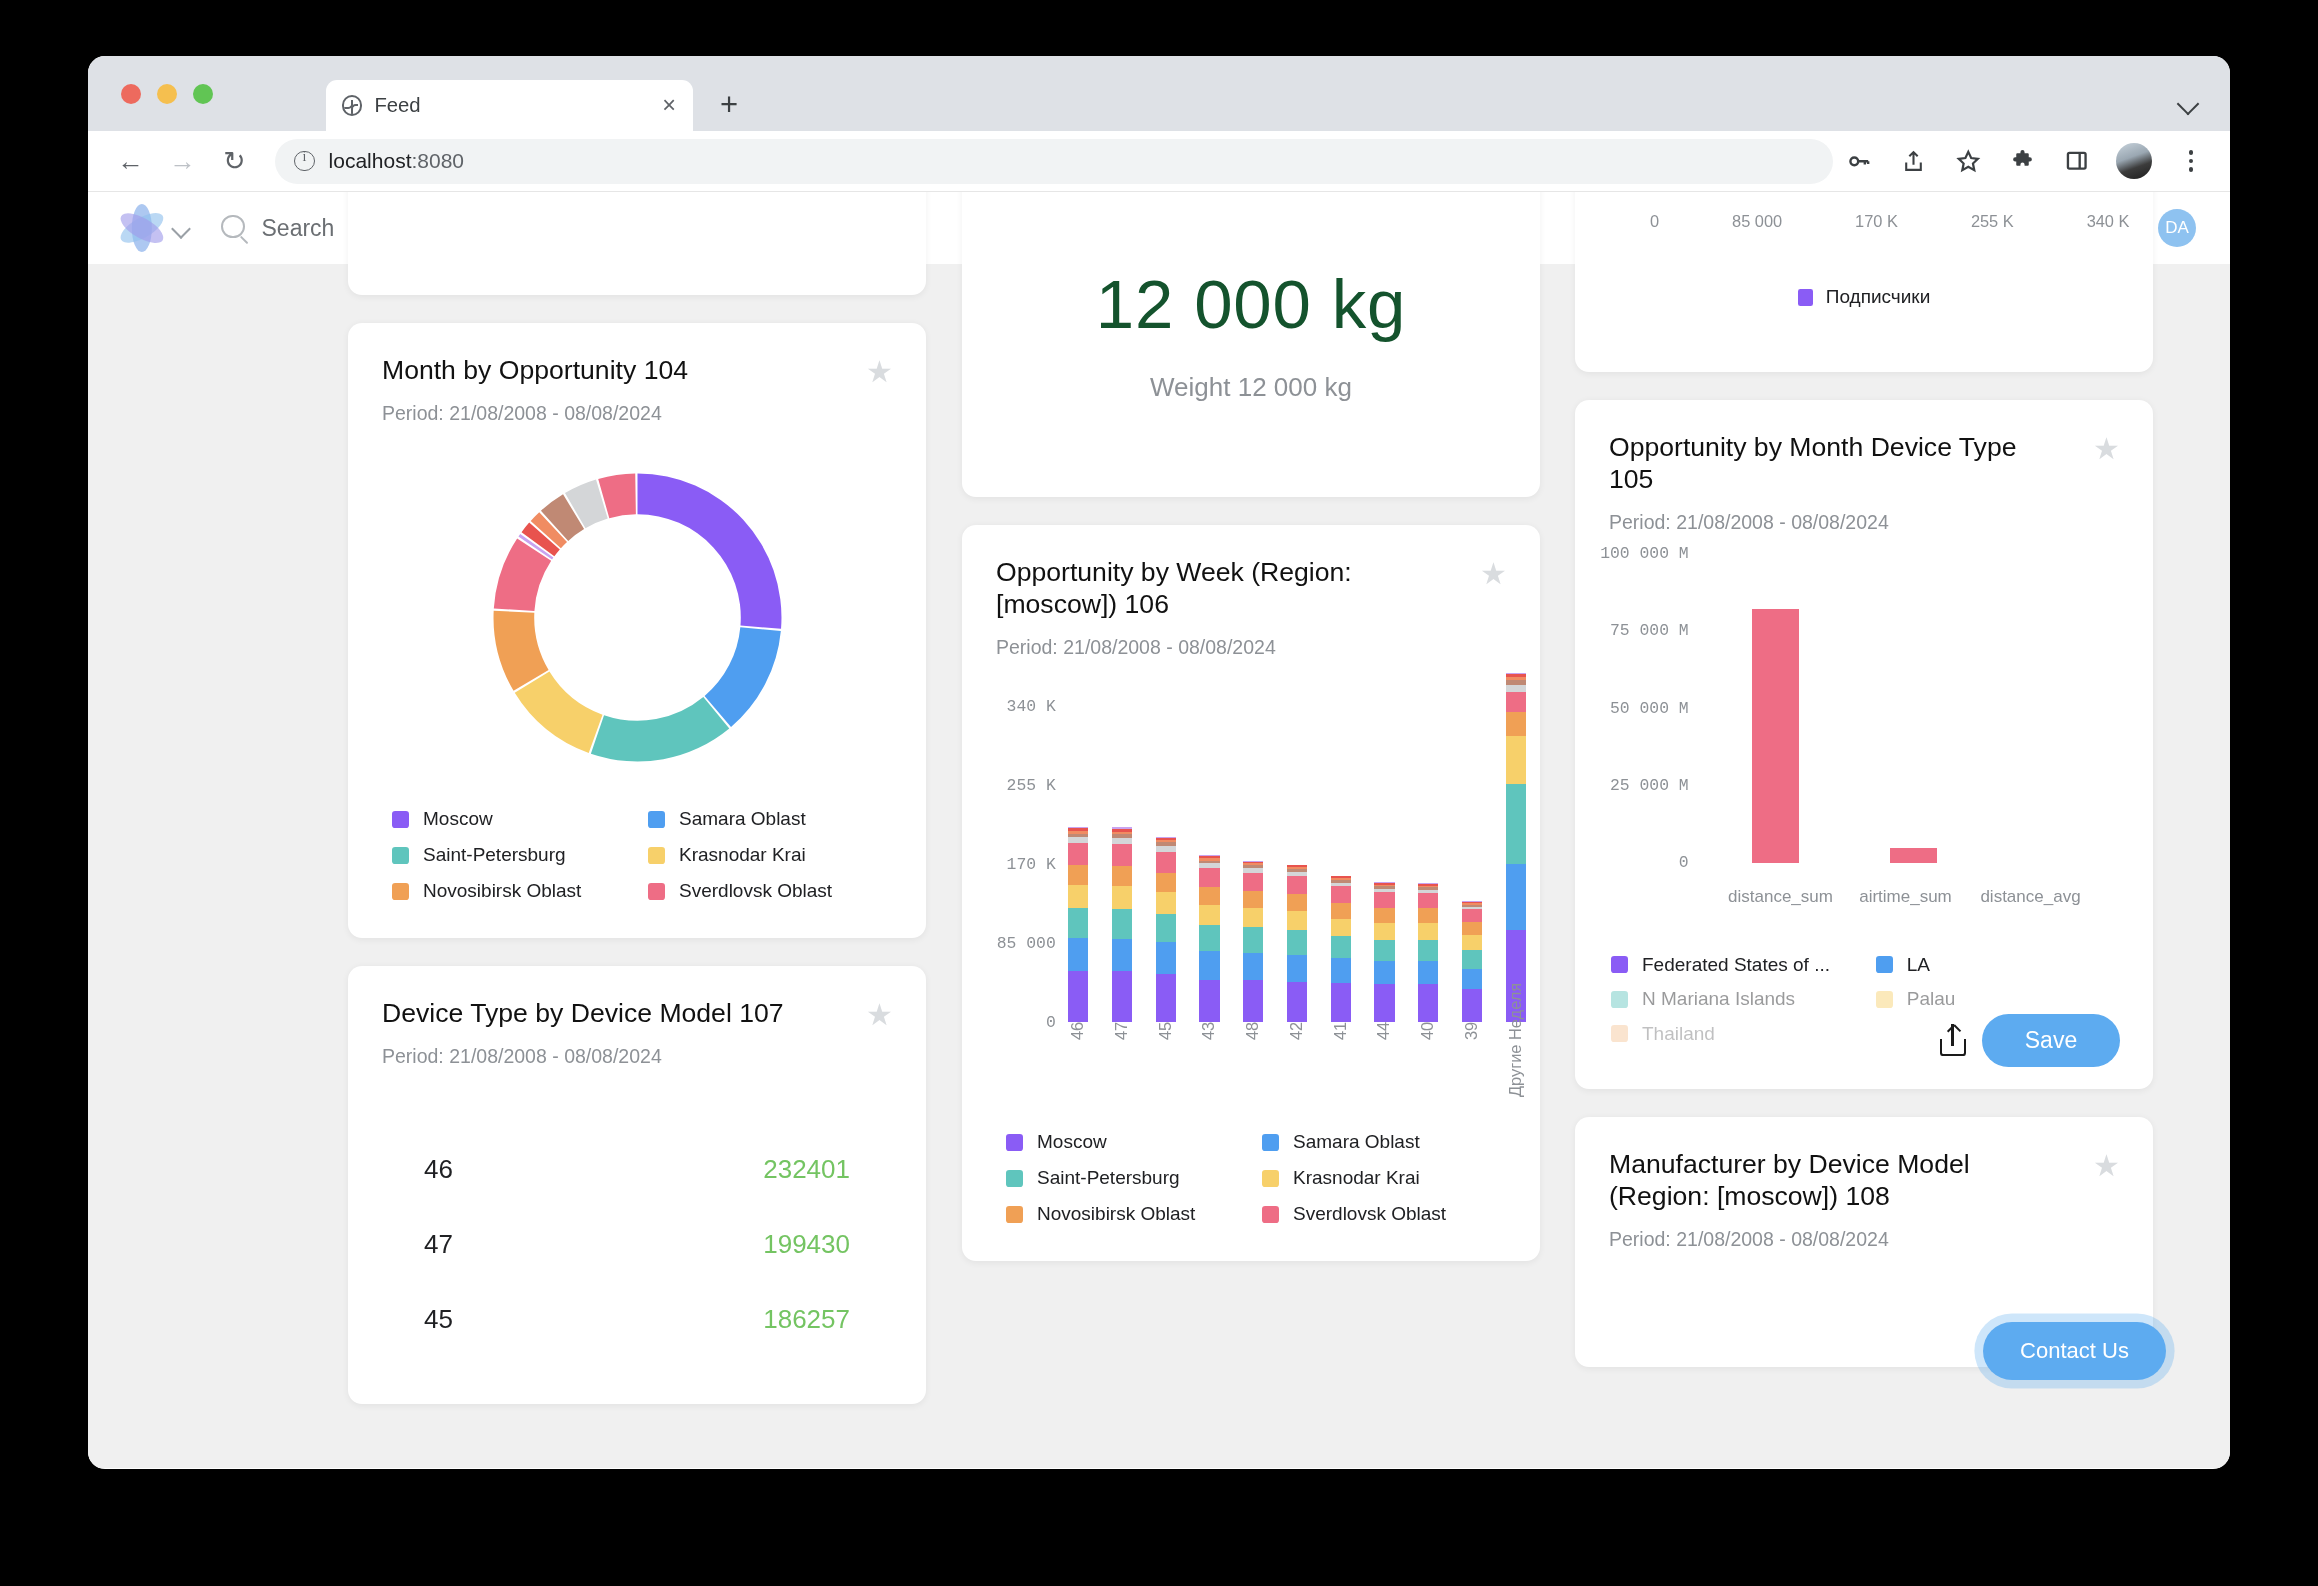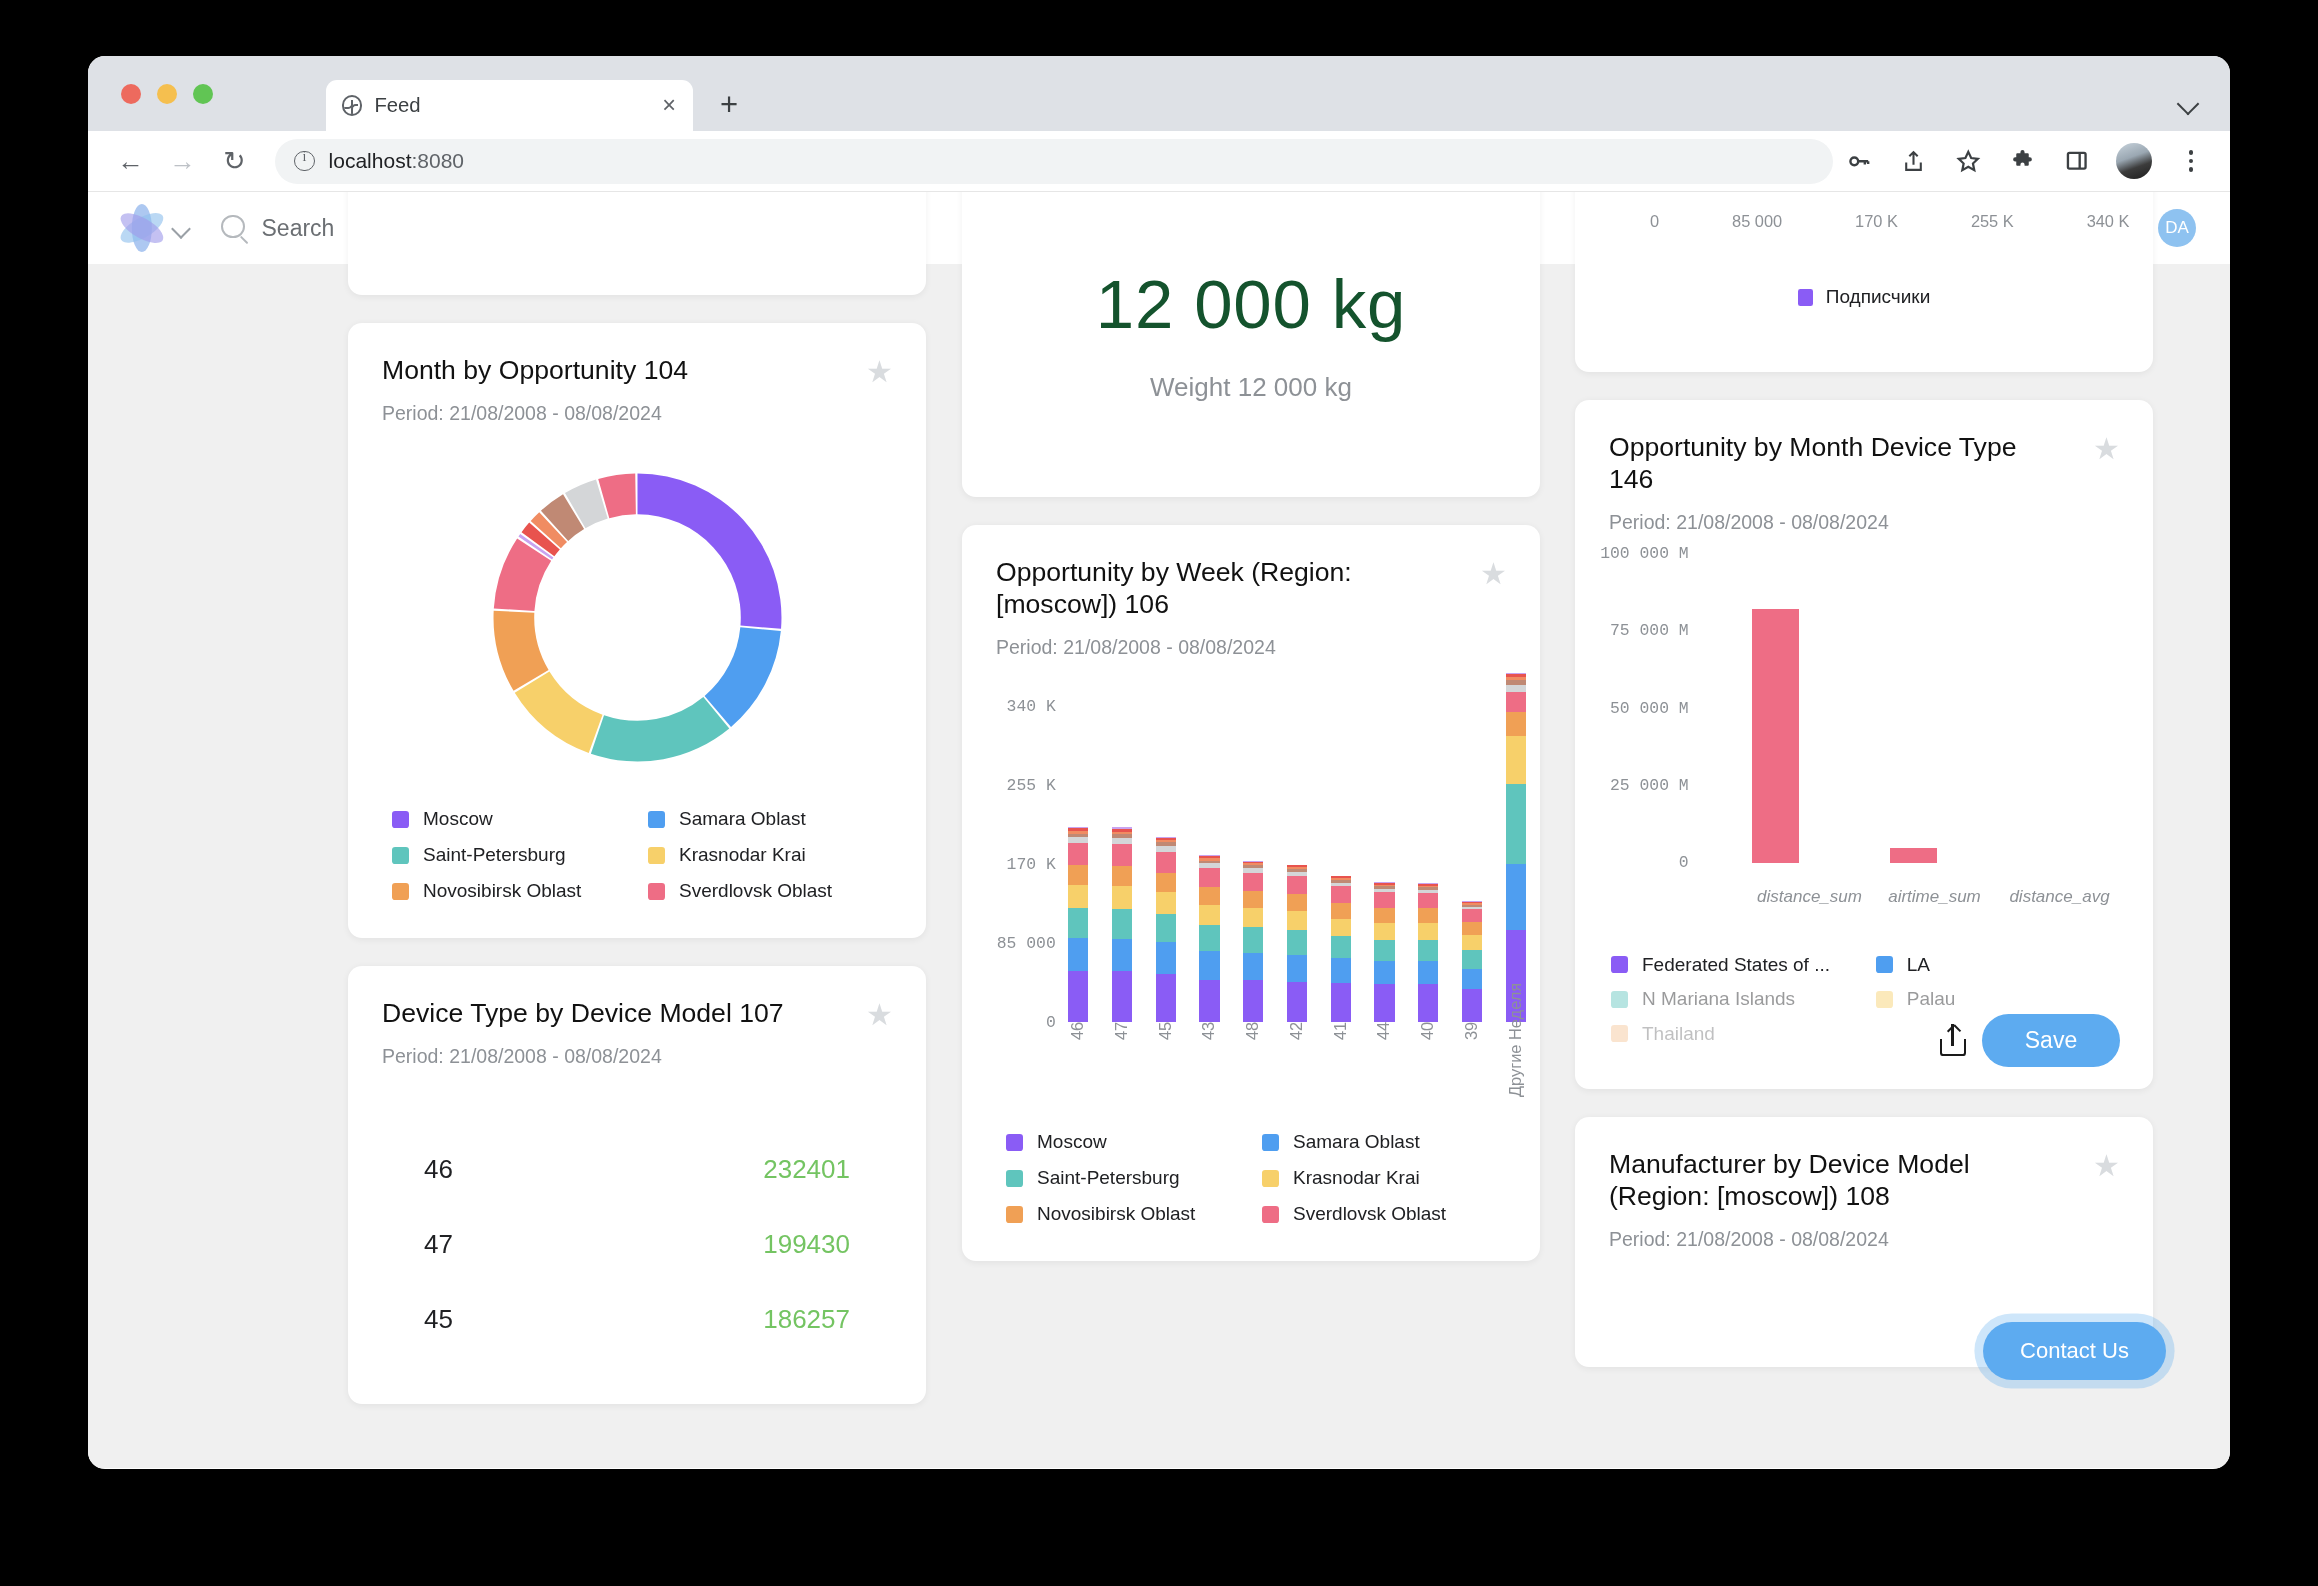--- a/index.html
+++ b/index.html
@@ -306,21 +306,21 @@
   .xscale span { font-size: 16.4px; color:#8d9196; }
   .partial-legend { position:absolute; left:0; right:0; top: 116px; display:flex; align-items:center; justify-content:center; gap:12.5px; }
   .partial-legend .sw { width: 15.6px; height: 17px; border-radius: 2.3px; }
   .partial-legend span.t { font-size: 19px; color:#202124; }
 
   
   .plot105 { position: relative; height: 399px; padding-top: 7.8px; }
   .plot105 .yaxis { left: 4.7px; width: 109px; }
   .bars105 { position:absolute; left: 131px; right: 31px; top: 11px; bottom: 70px; display:flex; align-items:flex-end; justify-content:space-around; }
   .bar105 { width: 47px; background:#ee6d85; }
-  .xlabels105 { position:absolute; left: 131px; right: 31px; bottom: 26.6px; display:flex; justify-content:flex-end;font-style:italic; }
+  .xlabels105 { position:absolute; left: 143px; right: 31px; bottom: 26.6px; display:flex; justify-content:flex-start; }
   .xlabels105 span { font-size: 17px; color:#8d9196; width: 125px; text-align:center; }
 
   .legend105 {
     display: grid; grid-template-columns: 1fr 1fr;
     gap: 12.5px 23.5px; padding: 20.3px 36px 44px 36px;
     position: relative;
   }
   .legend105 .leg { font-size: 19px; }
   .fade1 { opacity: .45; }
   .fade2 { opacity: .28; }
@@ -795,21 +795,21 @@
                 </div>
             <div class="partial-legend">
               <span class="sw" id="partial-sw" style="background: rgb(138, 92, 245);"></span>
               <span class="t">Подписчики</span>
             </div>
           </div>
         </div>
 
         <div class="card">
           <div class="card-pad">
-            <div class="card-title">Opportunity by Month Device Type 146</div>
+            <div class="card-title">Opportunity by Month Device Type 105</div>
             <div class="card-period">Period: 21/08/2008 - 08/08/2024</div>
           </div>
           <div class="card-star">★</div>
           <div class="plot105">
             <div class="yaxis" id="md-yaxis">
                   <div class="ytick" style="top: 328px;">0</div>
                   <div class="ytick" style="top: 251px;">25 000 M</div>
                   <div class="ytick" style="top: 174px;">50 000 M</div>
                   <div class="ytick" style="top: 96px;">75 000 M</div>
                   <div class="ytick" style="top: 19px;">100 000 M</div>

